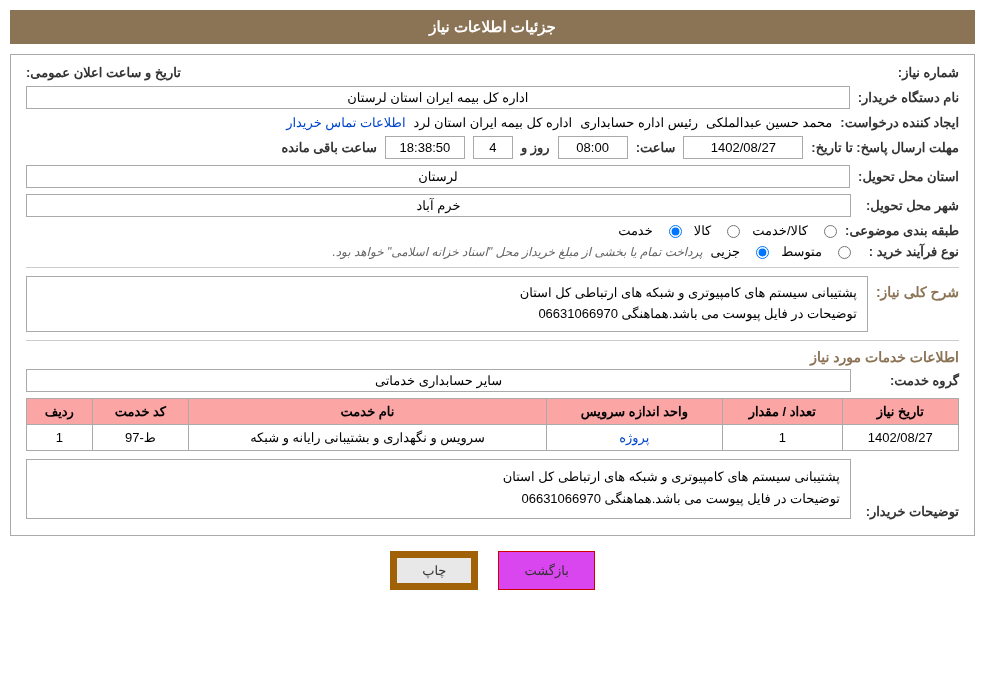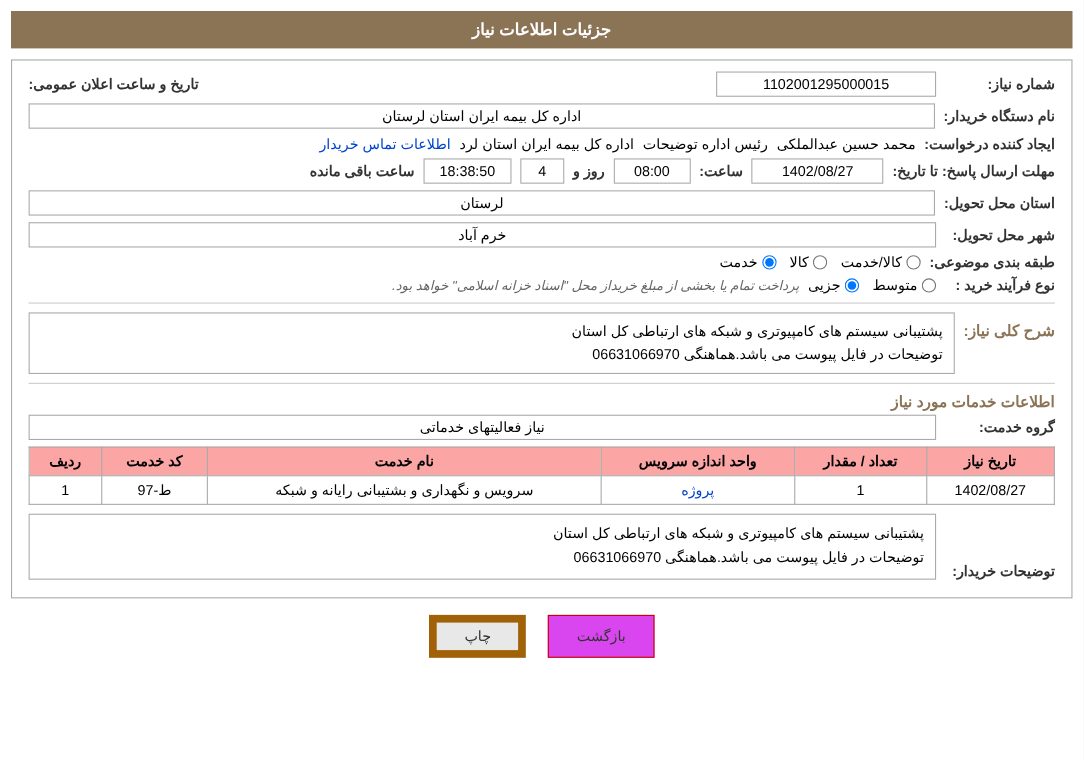--- a/index.html
+++ b/index.html
@@ -141,56 +141,55 @@
       color: #333;
       border: 1px solid #c00;
     }
     .radio-group {
       display: flex;
       align-items: center;
       gap: 12px;
     }
     .radio-item {
       display: flex;
-      align-items: center;
-      gap: 4px;
+      align-items: flex-end;
+      gap: 16px;
     }
     .note-italic {
       color: #666;
       font-style: italic;
       font-size: 12px;
     }
   </style>
 </head>
 <body>
 
 <div class="page-wrapper">
 
   <div class="header-bar">
     <span>جزئیات اطلاعات نیاز</span>
   </div>
 
   <div class="main-box">
 
     <div class="row">
       <span class="label">شماره نیاز:</span>
-      <span class="field-box" style="min-width:200px;">1102001295000015</span>
       <span style="flex:1;"></span>
       <span class="label-sm">تاریخ و ساعت اعلان عمومی:</span>
     </div>
 
     <div class="row">
       <span class="label">نام دستگاه خریدار:</span>
       <span class="field-box-wide">اداره کل بیمه ایران استان لرستان</span>
     </div>
 
     <div class="row">
       <span class="label">ایجاد کننده درخواست:</span>
       <span>محمد حسین  عبدالملکی</span>
-      <span>رئیس اداره توضیحات</span>
+      <span>رئیس اداره حسابداری</span>
       <span>اداره کل بیمه ایران استان لرد</span>
       <span class="blue-link">اطلاعات تماس خریدار</span>
     </div>
 
     <div class="row">
       <span class="label">مهلت ارسال پاسخ: تا تاریخ:</span>
       <span class="field-box" style="min-width:120px;">1402/08/27</span>
       <span class="label-sm">ساعت:</span>
       <span class="field-box" style="min-width:70px;">08:00</span>
       <span class="label-sm">روز و</span>
@@ -251,21 +250,21 @@
         <div>توضیحات در فایل پیوست می باشد.هماهنگی 06631066970</div>
       </div>
     </div>
 
     <hr class="divider">
 
     <div class="service-section-title">اطلاعات خدمات مورد نیاز</div>
 
     <div class="row">
       <span class="label">گروه خدمت:</span>
-      <span class="field-box-wide">نیاز فعالیتهای خدماتی</span>
+      <span class="field-box-wide">سایر حسابداری خدماتی</span>
     </div>
 
     <table class="table-wrapper">
       <thead>
         <tr>
           <th>تاریخ نیاز</th>
           <th>تعداد / مقدار</th>
           <th>واحد اندازه سرویس</th>
           <th>نام خدمت</th>
           <th>کد خدمت</th>

